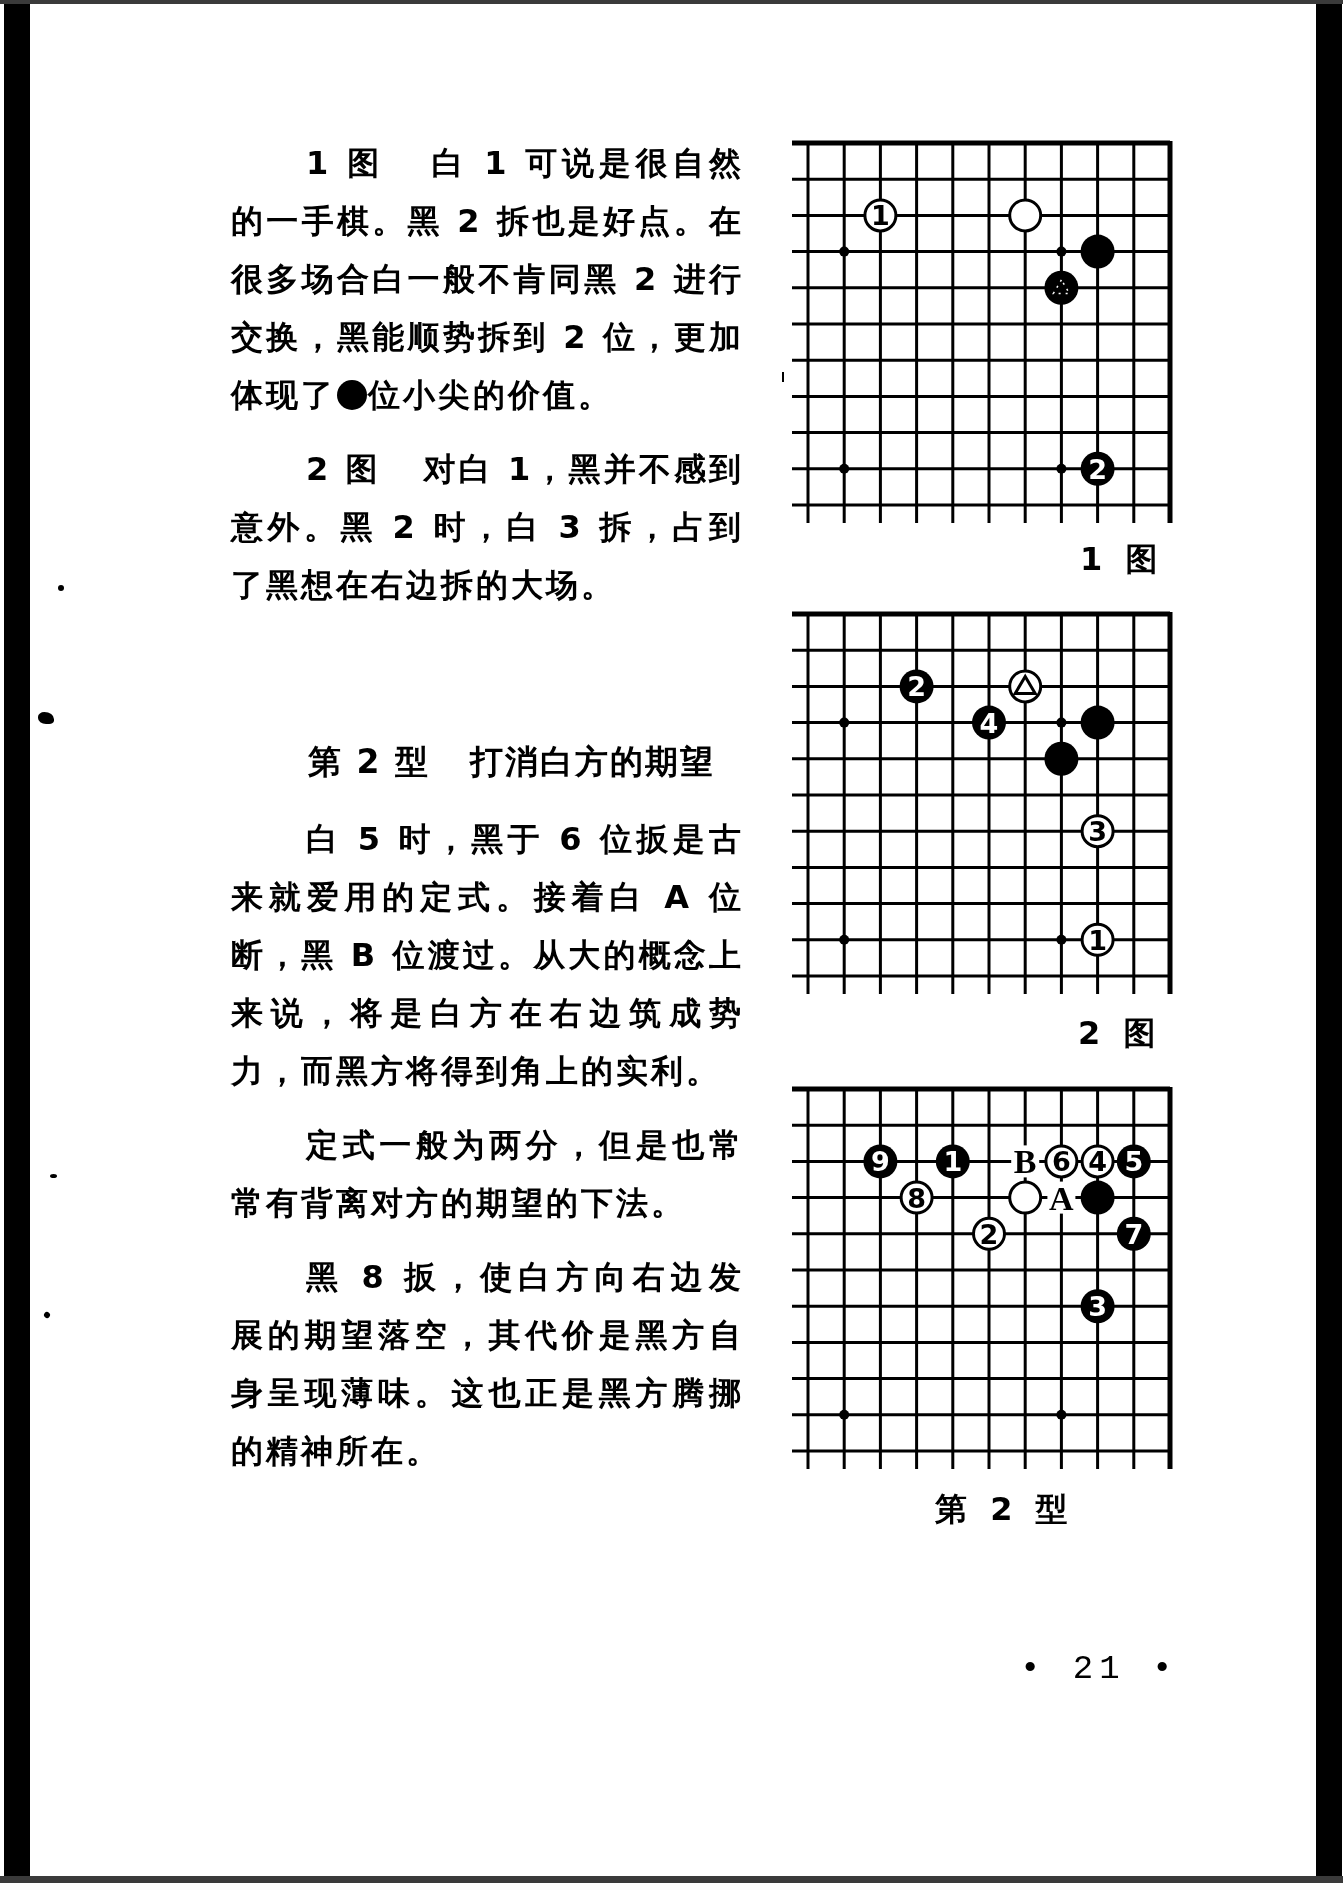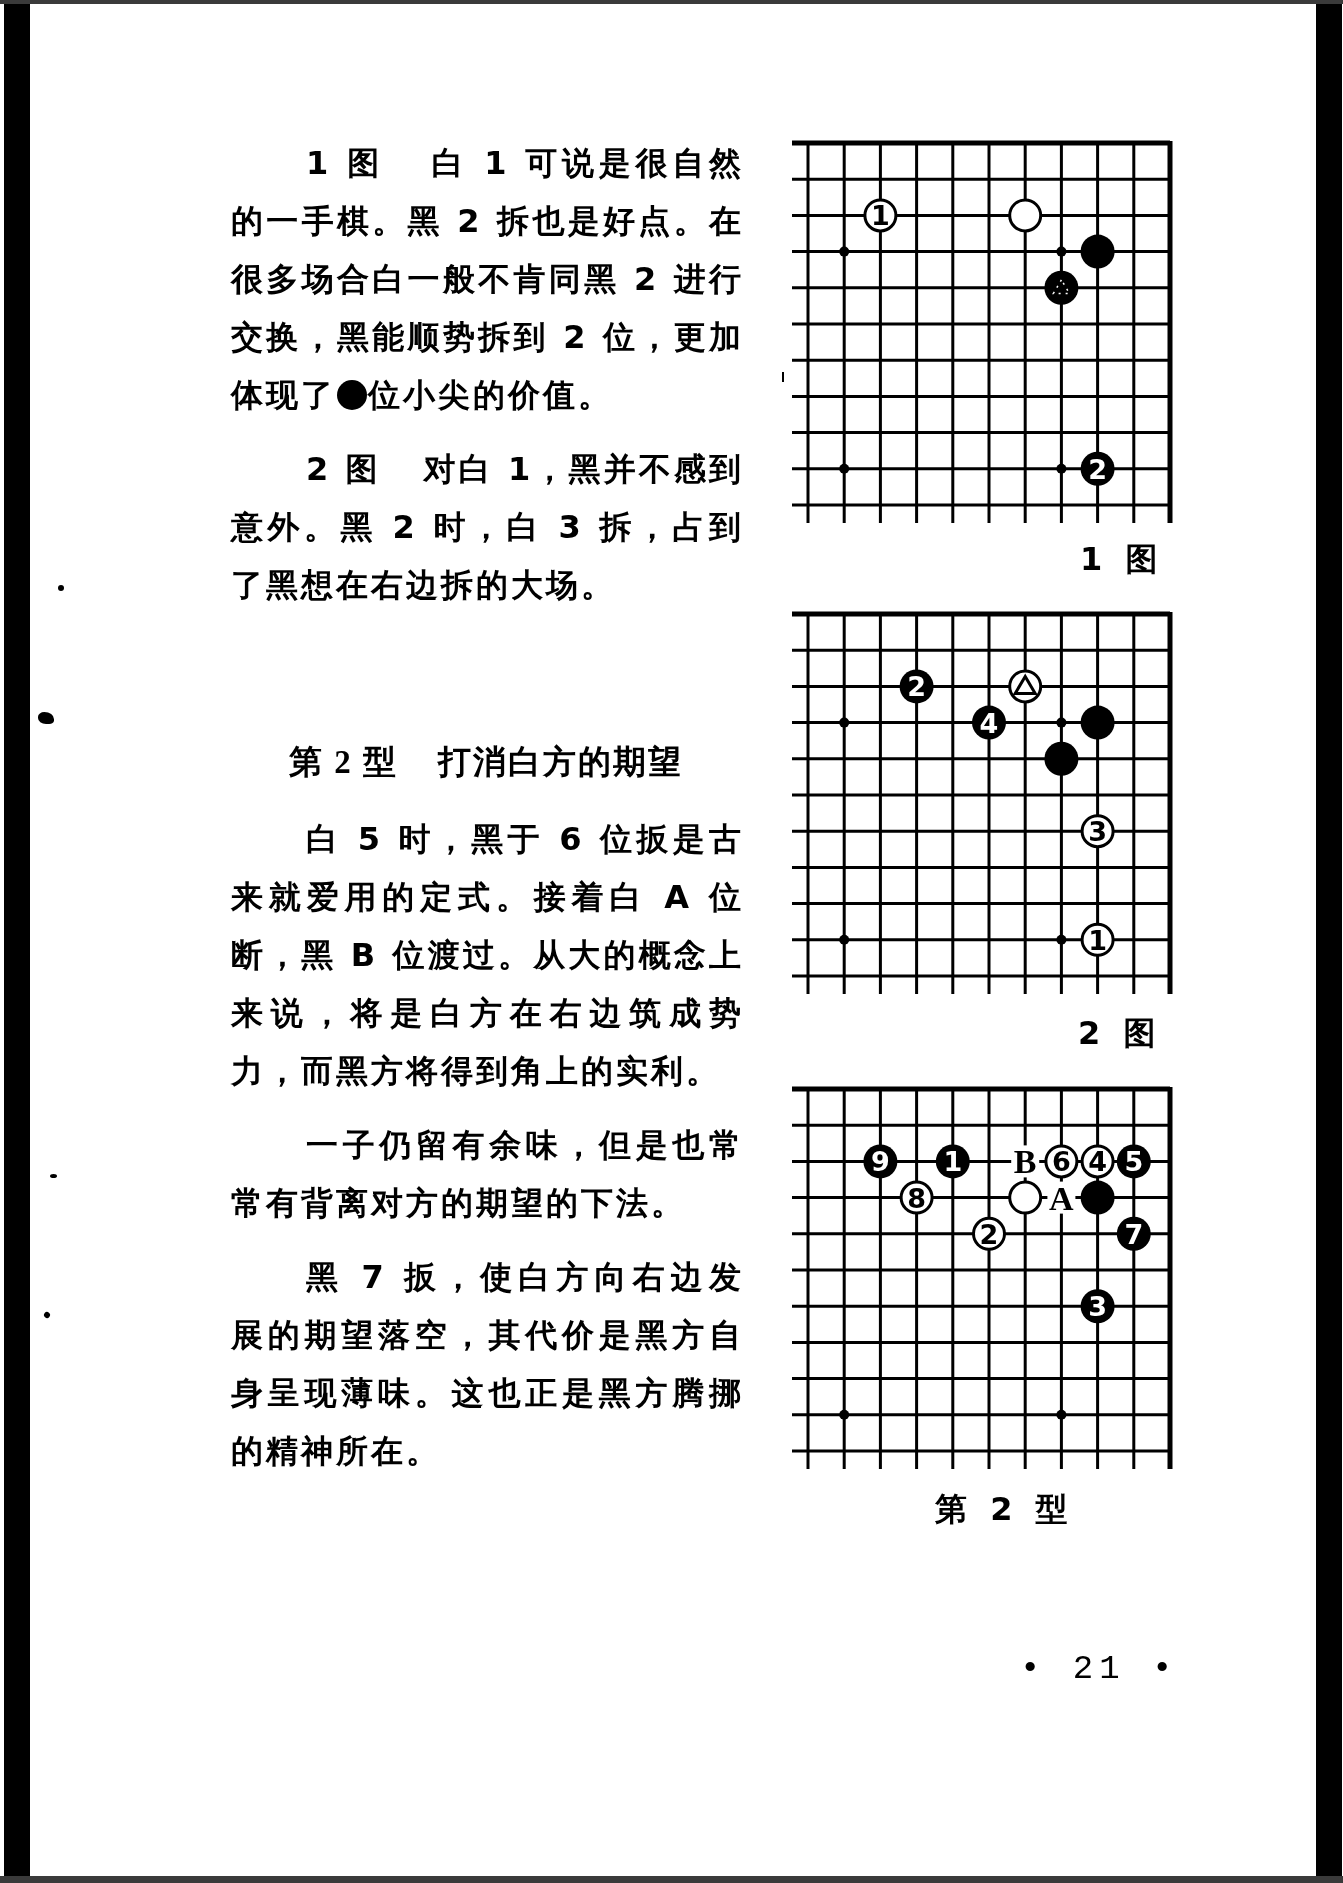--- a/index.html
+++ b/index.html
@@ -7,21 +7,21 @@
          font-family:"DejaVu Sans", sans-serif; color:#000; }
   .page { position:absolute; left:0; top:4px; width:1343px; height:1872px; background:#fff; }
   .lborder { position:absolute; left:4px; top:4px; width:26px; height:1872px; background:#000; }
   .rborder { position:absolute; left:1316px; top:4px; width:26px; height:1872px; background:#000; }
   .topbar { position:absolute; left:0; top:0; width:1343px; height:4px; background:#3a3a3a; }
   .botbar { position:absolute; left:0; top:1876px; width:1343px; height:7px; background:#3a3a3a; }
   .text { position:absolute; left:215px; width:545px; font-size:32px; line-height:58px;
           letter-spacing:3px; font-weight:bold; text-align:justify; }
   .text p { margin:16px; text-indent:75px; }
   .head { font-weight:bold; }
-  .heading { position:absolute; left:289px; top:740px; font-size:33px; font-weight:bold; letter-spacing:2px;font-family:Liberation Serif, serif; }
+  .heading { position:absolute; left:308px; top:740px; font-size:33px; font-weight:bold; letter-spacing:2px; }
   .heading .gap { display:inline-block; width:40px; }
   .inline-stone { display:inline-block; width:30px; height:30px; border-radius:50%; vertical-align:-4px;
                   margin:0 1px; position:relative; box-sizing:border-box; }
   .inline-stone.black { background:#000; }
   .inline-stone.white { background:#fff; border:3px solid #000; }
   .inline-stone.white::after { content:""; position:absolute; left:5px; top:4px;
     border-left:8px solid transparent; border-right:8px solid transparent; border-bottom:14px solid #000; }
   .inline-stone.white::before { content:""; position:absolute; left:9px; top:10px; z-index:1;
     border-left:4px solid transparent; border-right:4px solid transparent; border-bottom:7px solid #fff; }
   .board { position:absolute; }
@@ -50,22 +50,22 @@
   <p><span class="head">1 图</span>&nbsp;&nbsp;&nbsp;<span>白 1 可说是很自然的一手棋。黑 2 拆也是好点。在很多场合白一般不肯同黑 2 进行交换，黑能顺势拆到 2 位，更加体现了</span><span class="inline-stone black"></span><span>位小尖的价值。</span></p>
   <p><span class="head">2 图</span>&nbsp;&nbsp;&nbsp;<span>对白 1，黑并不感到意外。黑 2 时，白 3 拆，占到了黑想在右边拆的大场。</span></p>
 </div>
 
 <div class="heading">
   <span>第 2 型</span><span class="gap"></span><span>打消白方的期望</span>
 </div>
 
 <div class="text" style="top:794px">
   <p>白 5 时，黑于 6 位扳是古来就爱用的定式。接着白 A 位断，黑 B 位渡过。从大的概念上来说，将是白方在右边筑成势力，而黑方将得到角上的实利。</p>
-  <p>一子仍留有余味，但是也常常有背离对方的期望的下法。</p>
-  <p>黑 7 扳，使白方向右边发展的期望落空，其代价是黑方自身呈现薄味。这也正是黑方腾挪的精神所在。</p>
+  <p>定式一般为两分，但是也常常有背离对方的期望的下法。</p>
+  <p>黑 8 扳，使白方向右边发展的期望落空，其代价是黑方自身呈现薄味。这也正是黑方腾挪的精神所在。</p>
 </div>
 
 <div class="board" id="board0" style="left:792px;top:143px">
     <svg width="382" height="380" viewBox="0 0 382 380">
       <line x1="0" y1="0" x2="378" y2="0" stroke="#000" stroke-width="5"></line>
       <line x1="0" y1="36.2" x2="378" y2="36.2" stroke="#000" stroke-width="3"></line>
       <line x1="0" y1="72.4" x2="378" y2="72.4" stroke="#000" stroke-width="3"></line>
       <line x1="0" y1="108.60000000000001" x2="378" y2="108.60000000000001" stroke="#000" stroke-width="3"></line>
       <line x1="0" y1="144.8" x2="378" y2="144.8" stroke="#000" stroke-width="3"></line>
       <line x1="0" y1="181" x2="378" y2="181" stroke="#000" stroke-width="3"></line>

